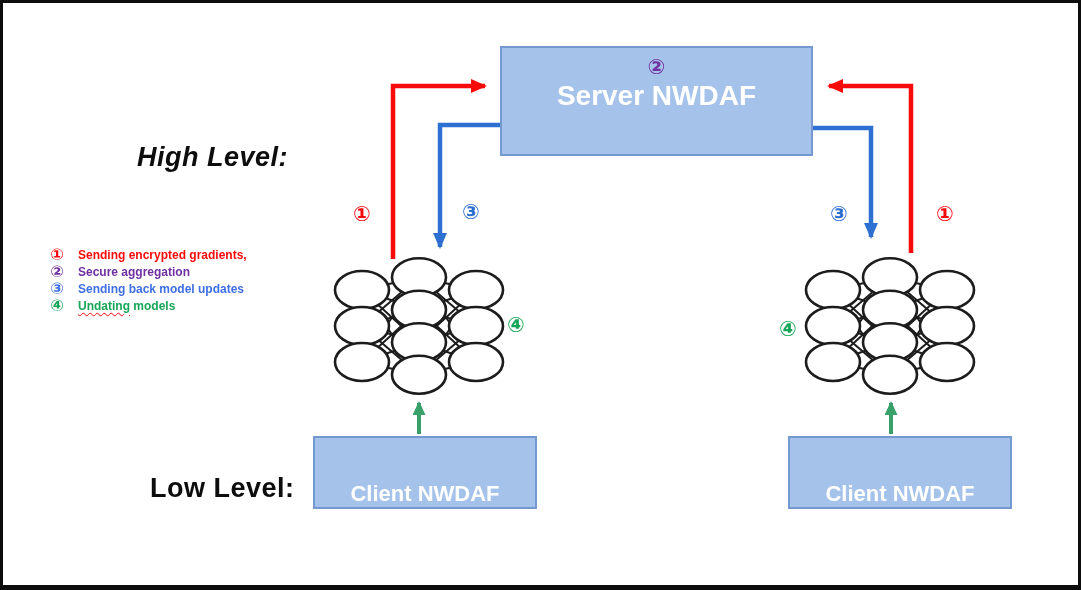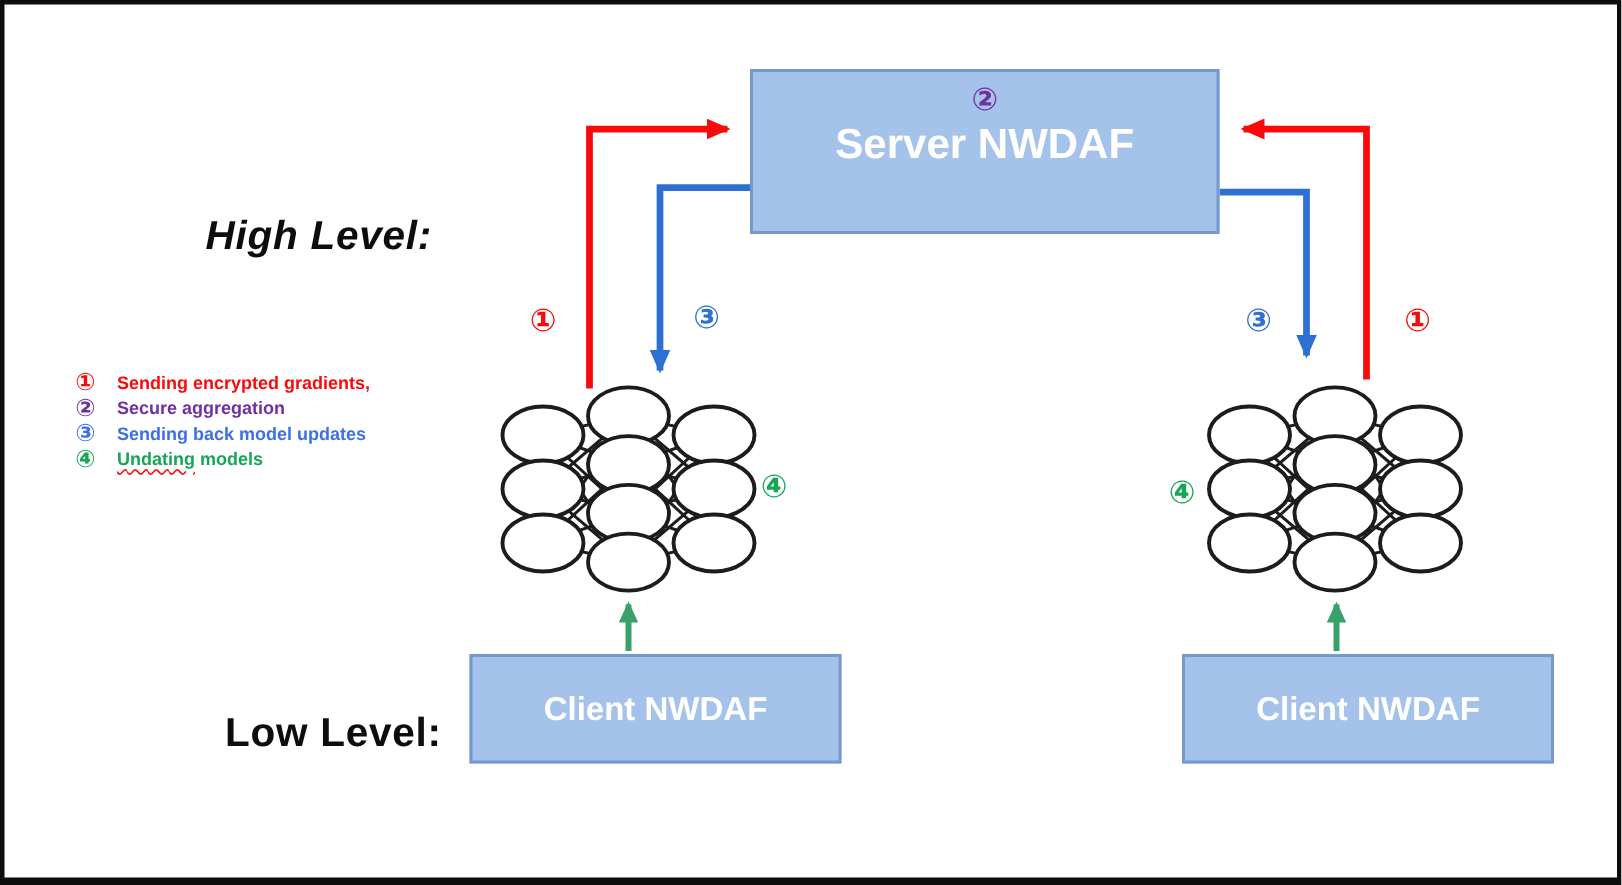--- a/index.html
+++ b/index.html
@@ -14,21 +14,21 @@
     font-size:27px;font-weight:700;color:var(--ink);letter-spacing:.5px;white-space:nowrap;
   }
   
   .nwdaf-box{
     position:absolute;background:var(--box_fill);border:2px solid var(--box_border);
     box-sizing:border-box;display:flex;flex-direction:column;align-items:center;
   }
   .server-box{left:497px;top:43px;width:313px;height:110px;}
   .server-badge{font-size:21px;font-weight:700;color:var(--purple);margin-top:8px;line-height:1;}
   .server-title{font-size:28px;font-weight:700;color:#ffffff;margin-top:3px;white-space:nowrap;}
-  .client-box{justify-content:center;width:248px;height:73px;}
+  .client-box{justify-content:flex-end;width:224px;height:73px;}
   .client-title{font-size:22px;font-weight:700;color:#ffffff;white-space:nowrap;}
   
   .circ{
     position:absolute;transform:translate(-50%,-50%);
     font-size:21px;font-weight:700;line-height:1;white-space:nowrap;
     font-family:"DejaVu Sans","Liberation Sans",sans-serif;
   }
   .c-red{color:var(--red);} .c-blue{color:var(--blue_arrow);} .c-green{color:var(--green_text);}
   .c-purple{color:var(--purple);}
   

